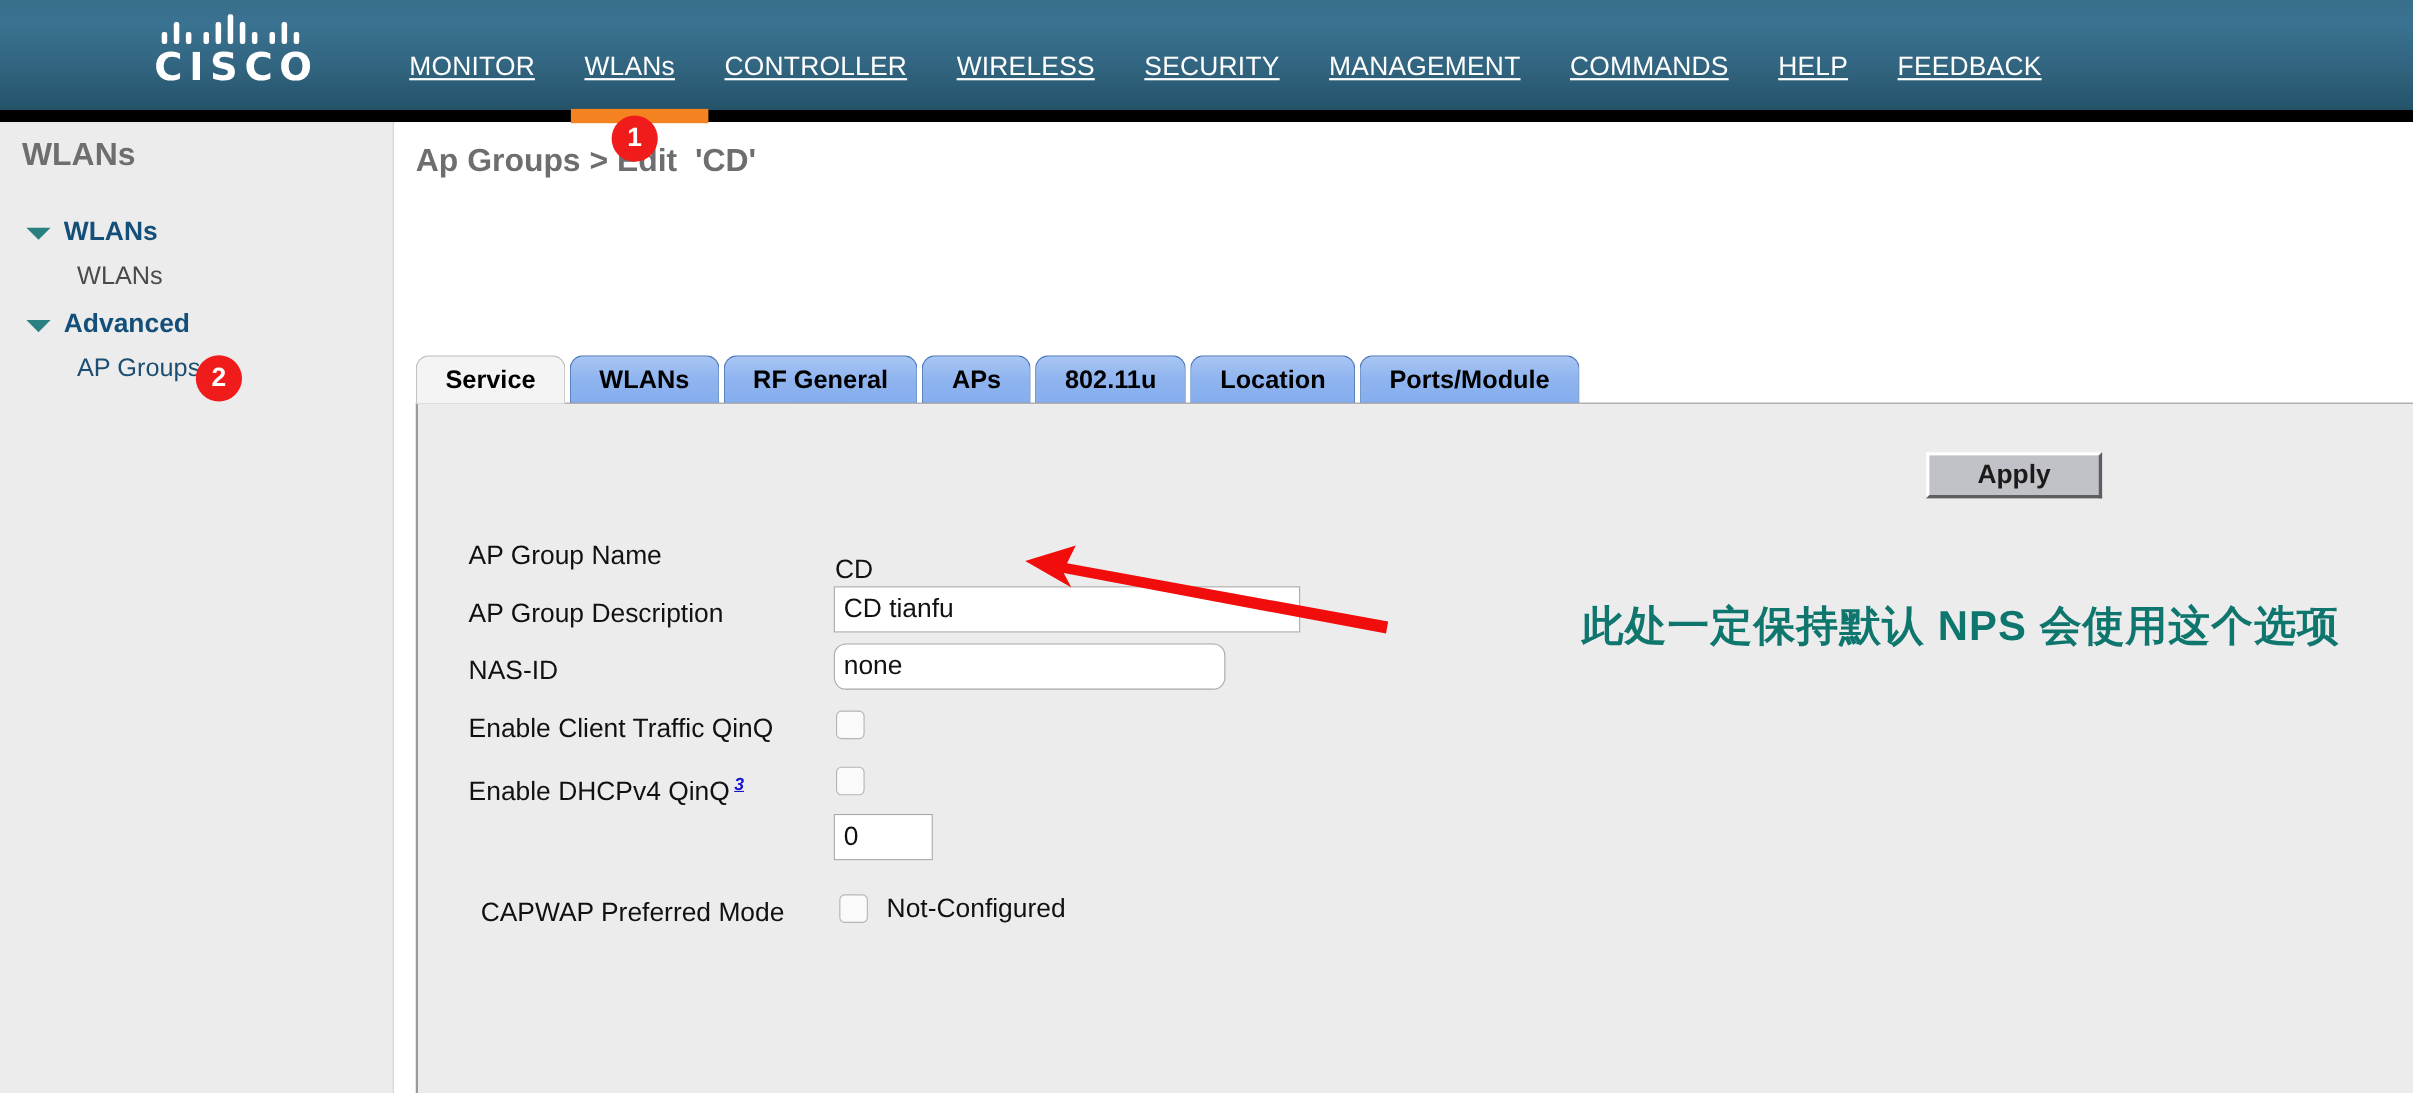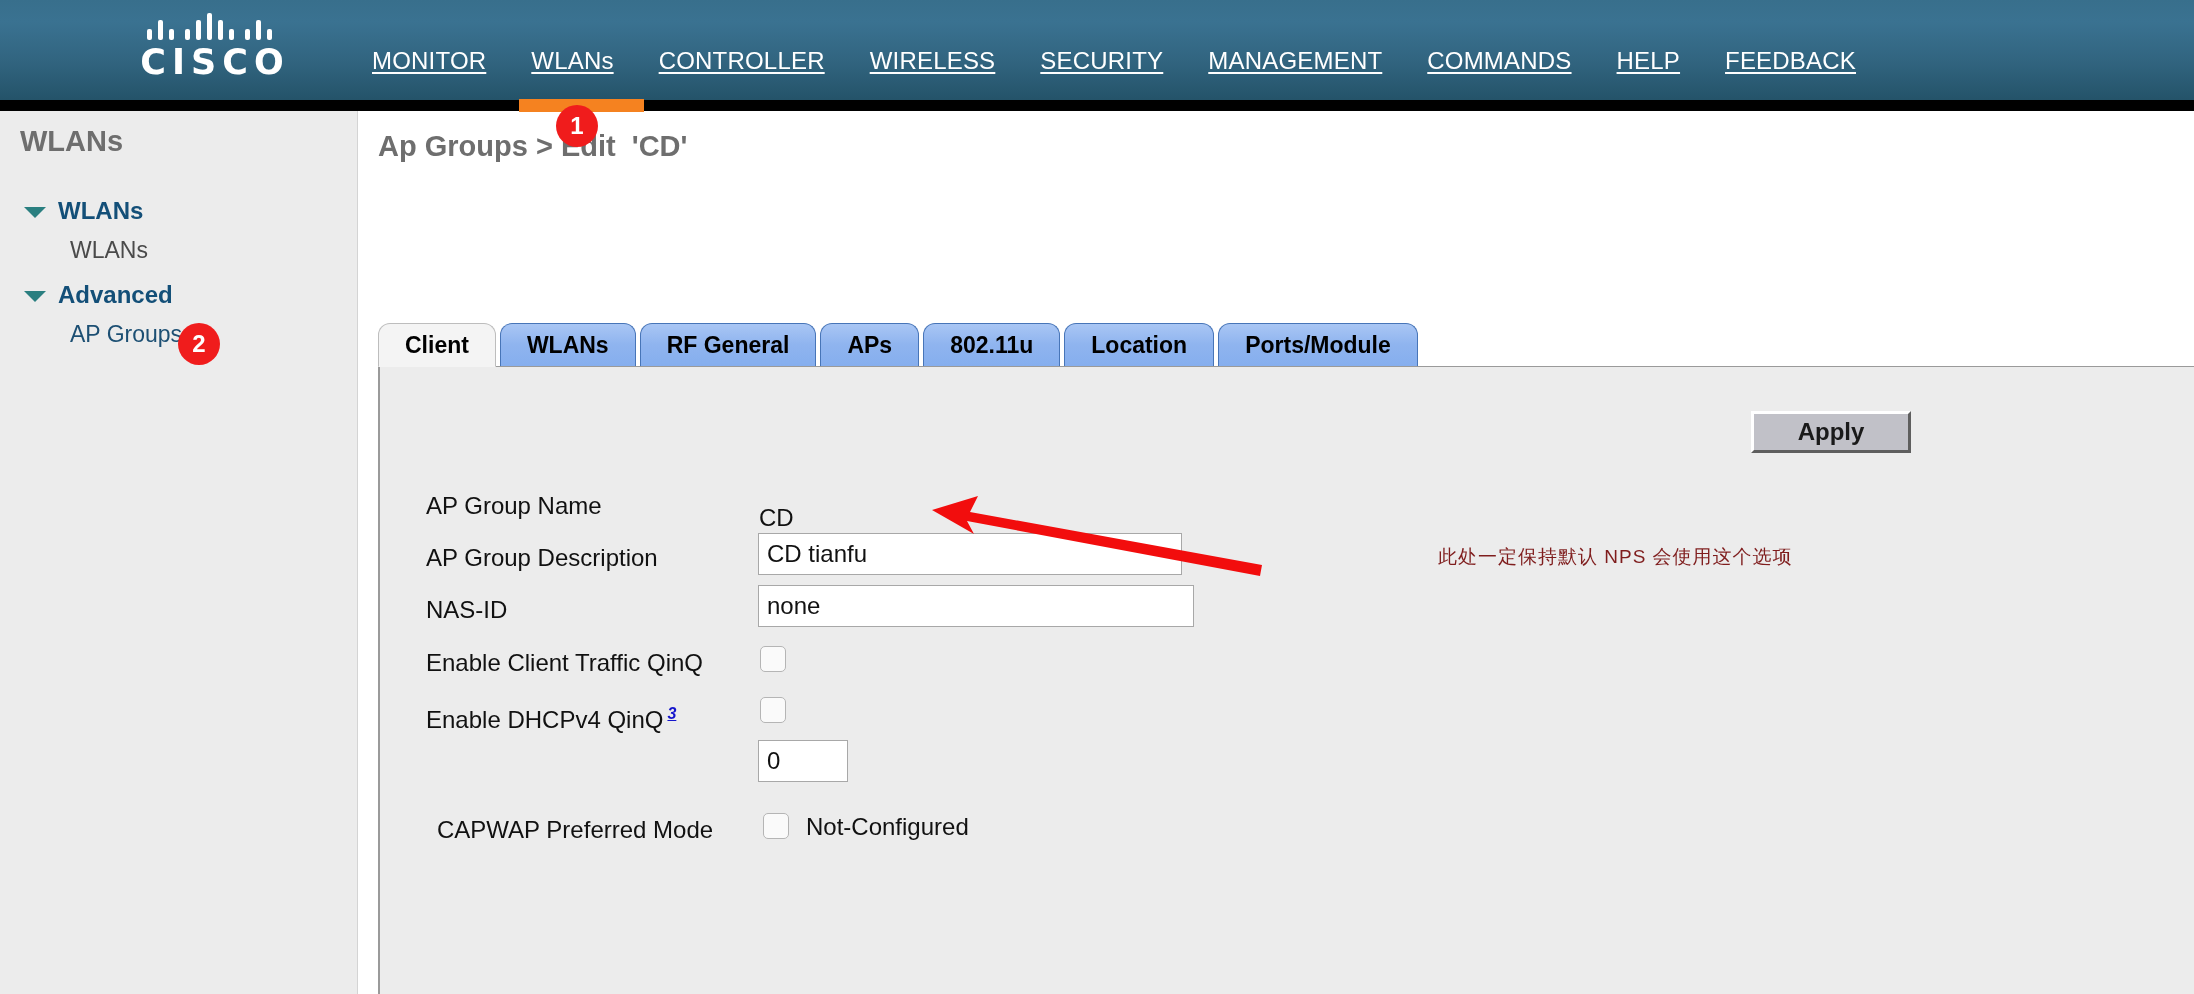--- a/index.html
+++ b/index.html
@@ -280,21 +280,21 @@
     height: 42px;
     background: #ffffff;
     border: 1px solid #a8a8a8;
     font-size: 24px;
     color: #111111;
     padding: 2px 8px;
     font-family: "Liberation Sans", sans-serif;
     outline: none;
   }
   .ftext.wide { width: 424px; }
-  .ftext.mid  { width: 436px; }
+  .ftext.mid  { width: 356px; border-radius: 11px; }
   .ftext.small{ width: 90px; }
   .fcheck {
     position: absolute;
     left: 401px; top: 0;
     width: 26px; height: 26px;
     background: #fafafa;
     border: 1px solid #b5b5b5;
     border-radius: 5px;
     cursor: pointer;
     -webkit-appearance: none;
@@ -308,25 +308,26 @@
     font-size: 24px;
     color: #111111;
     line-height: 28px;
     font-family: "Liberation Sans", sans-serif;
   }
 
   
   .annot-text {
     position: absolute;
     left: 1438px; top: 544px;
-    font-size: 19px;
-    color: #7f1d1d;
+    font-size: 38px;
+    color: #0f766e;
     font-family: "Liberation Sans", "DejaVu Sans", sans-serif;
     white-space: nowrap;
     letter-spacing: 1px;
+    font-weight: bold;
   }
   .annot-arrow {
     position: absolute;
     left: 930px; top: 488px;
     width: 370px; height: 90px;
     pointer-events: none;
   }
 </style>
 </head>
 <body>
@@ -367,21 +368,21 @@
           <div class="tree-head"><span class="caret"></span><span>Advanced</span></div>
           <div class="tree-child selected"><span>AP Groups</span></div>
         </div>
       </div>
   </div>
 
   <div class="content">
 
     <div class="page-title">Ap Groups &gt; Edit  'CD'</div>
 
-    <div class="tabs" id="tab-bar"><div class="tab active"><span>Client</span></div><div class="tab"><span>WLANs</span></div><div class="tab"><span>RF General</span></div><div class="tab"><span>APs</span></div><div class="tab"><span>802.11u</span></div><div class="tab"><span>Location</span></div><div class="tab"><span>Ports/Module</span></div></div>
+    <div class="tabs" id="tab-bar"><div class="tab active"><span>Service</span></div><div class="tab"><span>WLANs</span></div><div class="tab"><span>RF General</span></div><div class="tab"><span>APs</span></div><div class="tab"><span>802.11u</span></div><div class="tab"><span>Location</span></div><div class="tab"><span>Ports/Module</span></div></div>
     <div class="tab-underline"></div>
 
     <div class="panel"></div>
 
     <button class="apply-btn">Apply</button>
 
     <div class="form">
 
       <div class="frow" style="top:378px;">
         <span class="flabel">AP Group Name</span>

